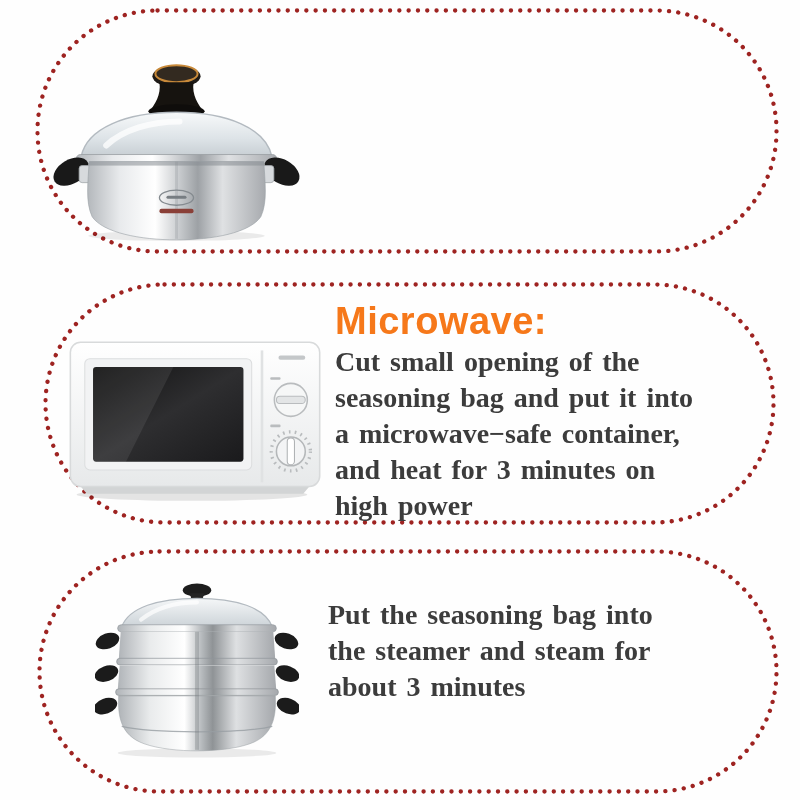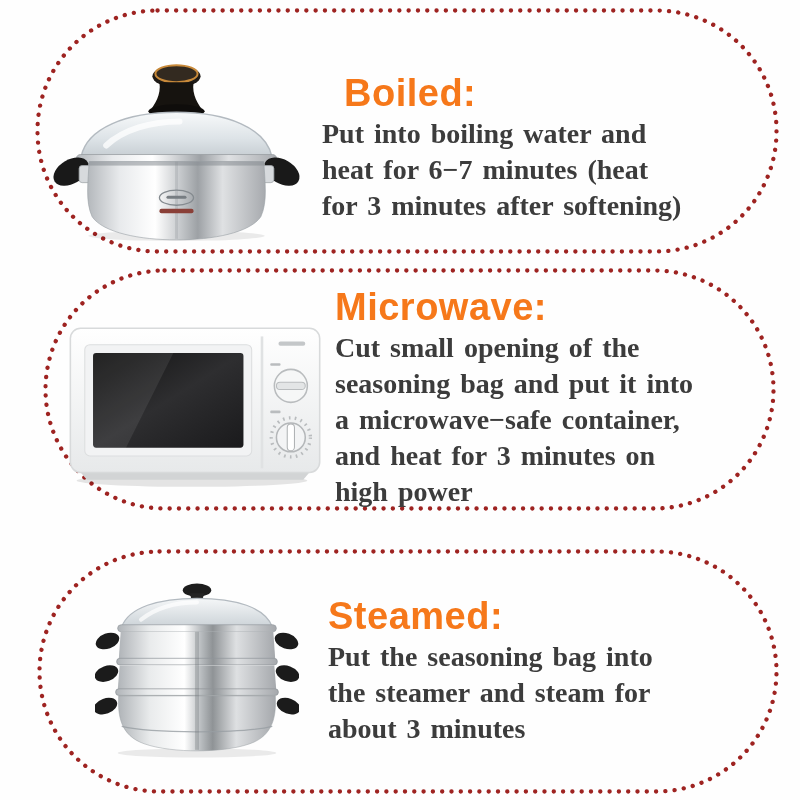--- a/index.html
+++ b/index.html
@@ -18,21 +18,21 @@
   }
   .body{
     margin:2px 0 0 0;font-family:"Liberation Serif",serif;font-weight:700;
     font-size:28px;line-height:36px;color:#3c3c3c;white-space:pre-line;
     word-spacing:3px;
   }
   .card1{left:35px;top:8px;width:744px;height:246px;}
   .card1 .art{left:16px;top:46px;width:256px;height:188px;}
   .card1 .text{left:287px;top:64px;width:468px;}
   .card1 .heading{padding-left:22px;}
-  .card2{left:43px;top:268px;width:733px;height:243px;}
+  .card2{left:43px;top:282px;width:733px;height:243px;}
   .card2 .art{left:22px;top:54px;width:258px;height:170px;}
   .card2 .text{left:292px;top:18px;width:468px;}
   .card3{left:37px;top:549px;width:742px;height:245px;}
   .card3 .art{left:58px;top:32px;width:204px;height:178px;}
   .card3 .text{left:291px;top:46px;width:468px;}
 </style>
 </head>
 <body>
 
 <div class="page">
@@ -71,26 +71,20 @@
         <ellipse cx="230" cy="116" rx="19" ry="12" transform="rotate(30 230 116)" fill="#191919"></ellipse>
         <rect x="28" y="110" width="13" height="17" rx="3" fill="#d7dadd" stroke="#a4a9ad" stroke-width="0.8"></rect>
         <rect x="209" y="110" width="13" height="17" rx="3" fill="#d7dadd" stroke="#a4a9ad" stroke-width="0.8"></rect>
         <path d="M38 106 L212 106 C213 126 216 146 209 161 C198 177 161 184 125 184 C89 184 52 177 41 161 C34 146 37 126 38 106 Z" fill="url(#g-steel)" stroke="#9aa0a5" stroke-width="0.6"></path>
         <rect x="38" y="106" width="174" height="4" fill="#878d92" opacity="0.55"></rect>
         <line x1="125" y1="106" x2="125" y2="183" stroke="#888e93" stroke-width="3" opacity="0.25"></line>
         <ellipse cx="125" cy="142" rx="17" ry="7.5" fill="none" stroke="#858b90" stroke-width="1.3"></ellipse>
         <rect x="115" y="140" width="20" height="3" rx="1.5" fill="#777d82"></rect>
         <rect x="108" y="153" width="34" height="4.5" rx="2" fill="#8a4038"></rect>
       </svg>
-    </div>
-    <div class="text">
-      <h2 class="heading">Boiled:</h2>
-      <p class="body">Put into boiling water and
-heat for 6−7 minutes (heat
-for 3 minutes after softening)</p>
     </div>
   </section>
 
   <section class="card card2">
     <svg class="border-svg" width="733" height="243">
       <rect x="2.5" y="2.5" width="728" height="238" rx="119" ry="119" fill="none" stroke="#9e2321" stroke-width="4.3" stroke-dasharray="0.1 9.2" stroke-linecap="round"></rect>
     </svg>
     <div class="art">
       <svg viewBox="0 0 248 165">
         <defs>
@@ -167,20 +161,19 @@
         <path d="M24 83 L176 83 L178 108 L22 108 Z" fill="url(#g-steel2)"></path>
         <rect x="20" y="106" width="160" height="6.5" rx="3.2" fill="url(#g-steel2)" stroke="#8f959a" stroke-width="0.7"></rect>
         <ellipse cx="10" cy="123" rx="12" ry="7.5" transform="rotate(-20 10 123)" fill="#1b1b1b"></ellipse>
         <ellipse cx="190" cy="123" rx="12" ry="7.5" transform="rotate(20 190 123)" fill="#1b1b1b"></ellipse>
         <path d="M23 113 L177 113 C178 133 175 152 152 160 C138 165 117 167 100 167 C83 167 62 165 48 160 C25 152 22 133 23 113 Z" fill="url(#g-steel2)" stroke="#9aa0a5" stroke-width="0.5"></path>
         <path d="M26 143 C55 150 145 150 174 143" stroke="#979da2" stroke-width="1.2" fill="none" opacity="0.8"></path>
         <line x1="100" y1="50" x2="100" y2="166" stroke="#5f6569" stroke-width="4" opacity="0.28"></line>
       </svg>
     </div>
     <div class="text">
-      <h2 class="heading">Steamed:</h2>
       <p class="body">Put the seasoning bag into
 the steamer and steam for
 about 3 minutes</p>
     </div>
   </section>
 
 </div>
 
 </body></html>

